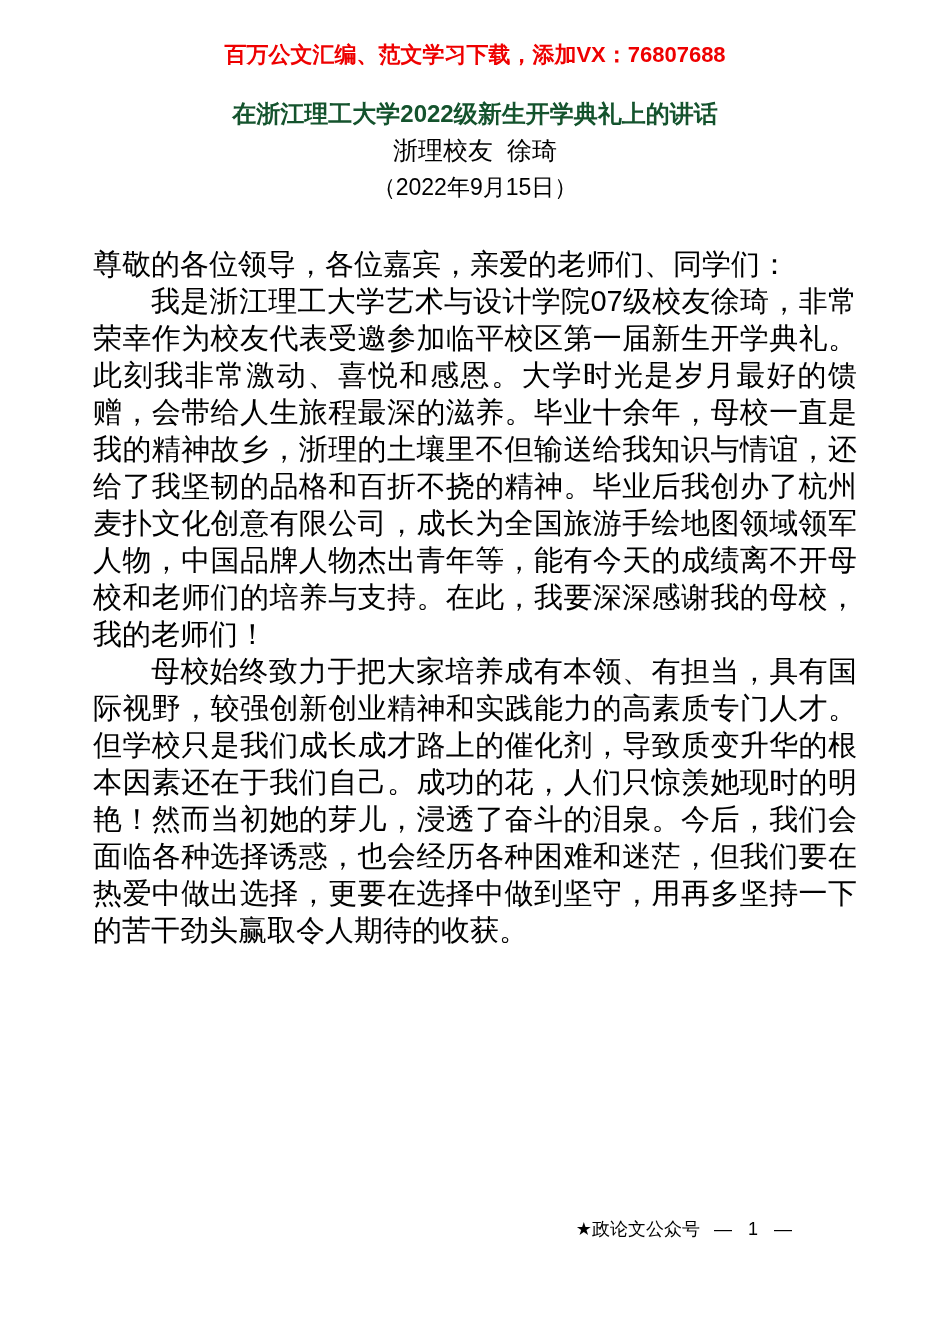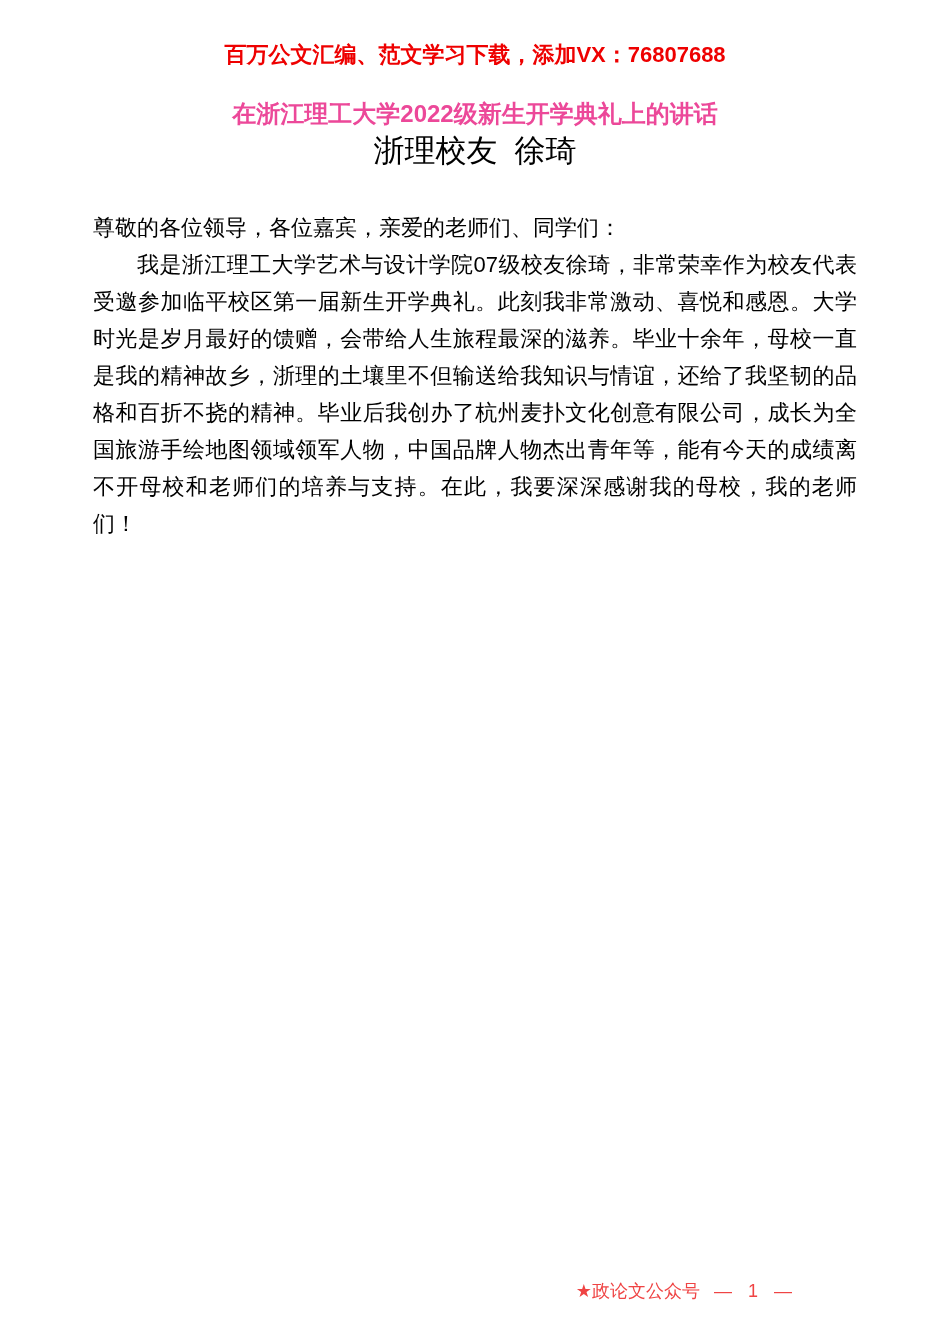--- a/index.html
+++ b/index.html
@@ -27,81 +27,83 @@
   }
   .heading-block {
     margin-top: 25px;
     text-align: center;
   }
   .doc-title {
     margin: 0;
     font-size: 24px;
     line-height: 37px;
     font-weight: 700;
-    color: #ec4899;
+    color: #14532d;
   }
   .author-line {
-    font-size: 31px;
+    font-size: 25px;
     line-height: 37px;
     font-weight: 400;
     white-space: pre;
   }
   .date-line {
     font-size: 23px;
     line-height: 37px;
     font-weight: 400;
     white-space: pre;
   }
   .content {
     width: 764px;
     margin: 40px auto 0 auto;
-    font-size: 22px;
+    font-size: 29px;
     line-height: 37px;
     text-align: justify;
     text-justify: inter-ideograph;
   }
   .para {
     margin: 0;
     text-indent: 2em;
     word-break: break-all;
   }
   .para.no-indent {
     text-indent: 0;
   }
   .footer {
     position: absolute;
-    top: 1278px;
+    top: 1216px;
     right: 117px;
     font-size: 18px;
     line-height: 26px;
-    color: #ef4444;
+    color: #000000;
   }
   .footer .brand {
     white-space: pre;
   }
   .footer .pagenum {
     margin-left: 14px;
     white-space: pre;
     letter-spacing: 2px;
   }
 </style>
 </head>
 <body>
 
 <div class="page">
 
   <div class="notice">百万公文汇编、范文学习下载，添加VX：76807688</div>
 
   <div class="heading-block">
     <h1 class="doc-title">在浙江理工大学2022级新生开学典礼上的讲话</h1>
     <div class="author-line">浙理校友  徐琦</div>
+    <div class="date-line">（2022年9月15日）</div>
   </div>
 
   <div class="content">
     <p class="para no-indent">尊敬的各位领导，各位嘉宾，亲爱的老师们、同学们：</p>
     <p class="para">我是浙江理工大学艺术与设计学院07级校友徐琦，非常荣幸作为校友代表受邀参加临平校区第一届新生开学典礼。此刻我非常激动、喜悦和感恩。大学时光是岁月最好的馈赠，会带给人生旅程最深的滋养。毕业十余年，母校一直是我的精神故乡，浙理的土壤里不但输送给我知识与情谊，还给了我坚韧的品格和百折不挠的精神。毕业后我创办了杭州麦扑文化创意有限公司，成长为全国旅游手绘地图领域领军人物，中国品牌人物杰出青年等，能有今天的成绩离不开母校和老师们的培养与支持。在此，我要深深感谢我的母校，我的老师们！</p>
+    <p class="para">母校始终致力于把大家培养成有本领、有担当，具有国际视野，较强创新创业精神和实践能力的高素质专门人才。但学校只是我们成长成才路上的催化剂，导致质变升华的根本因素还在于我们自己。成功的花，人们只惊羡她现时的明艳！然而当初她的芽儿，浸透了奋斗的泪泉。今后，我们会面临各种选择诱惑，也会经历各种困难和迷茫，但我们要在热爱中做出选择，更要在选择中做到坚守，用再多坚持一下的苦干劲头赢取令人期待的收获。</p>
   </div>
 
   <div class="footer">
     <span class="brand">★政论文公众号</span><span class="pagenum">—  1  —</span>
   </div>
 
 </div>
 
 </body></html>

